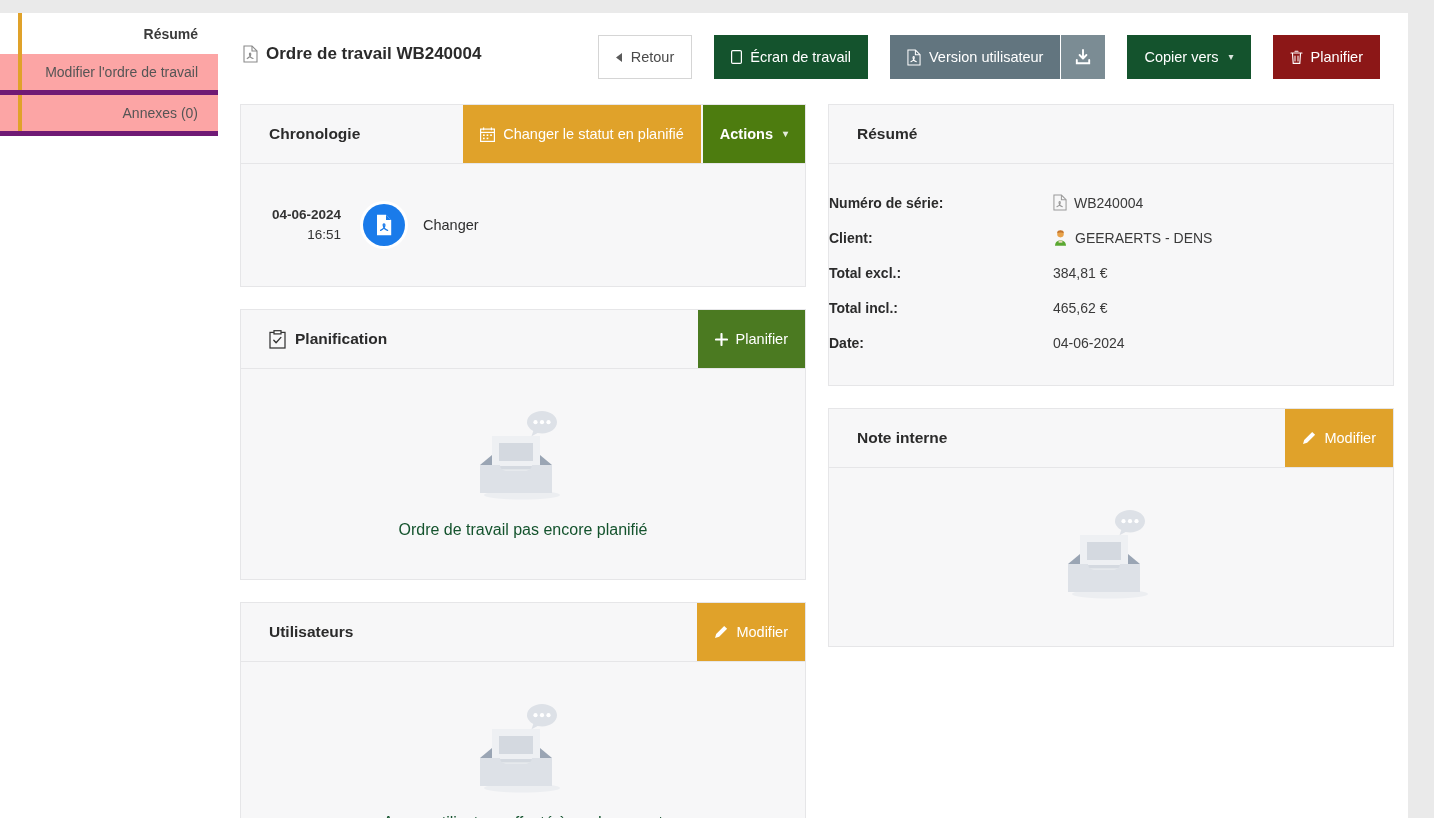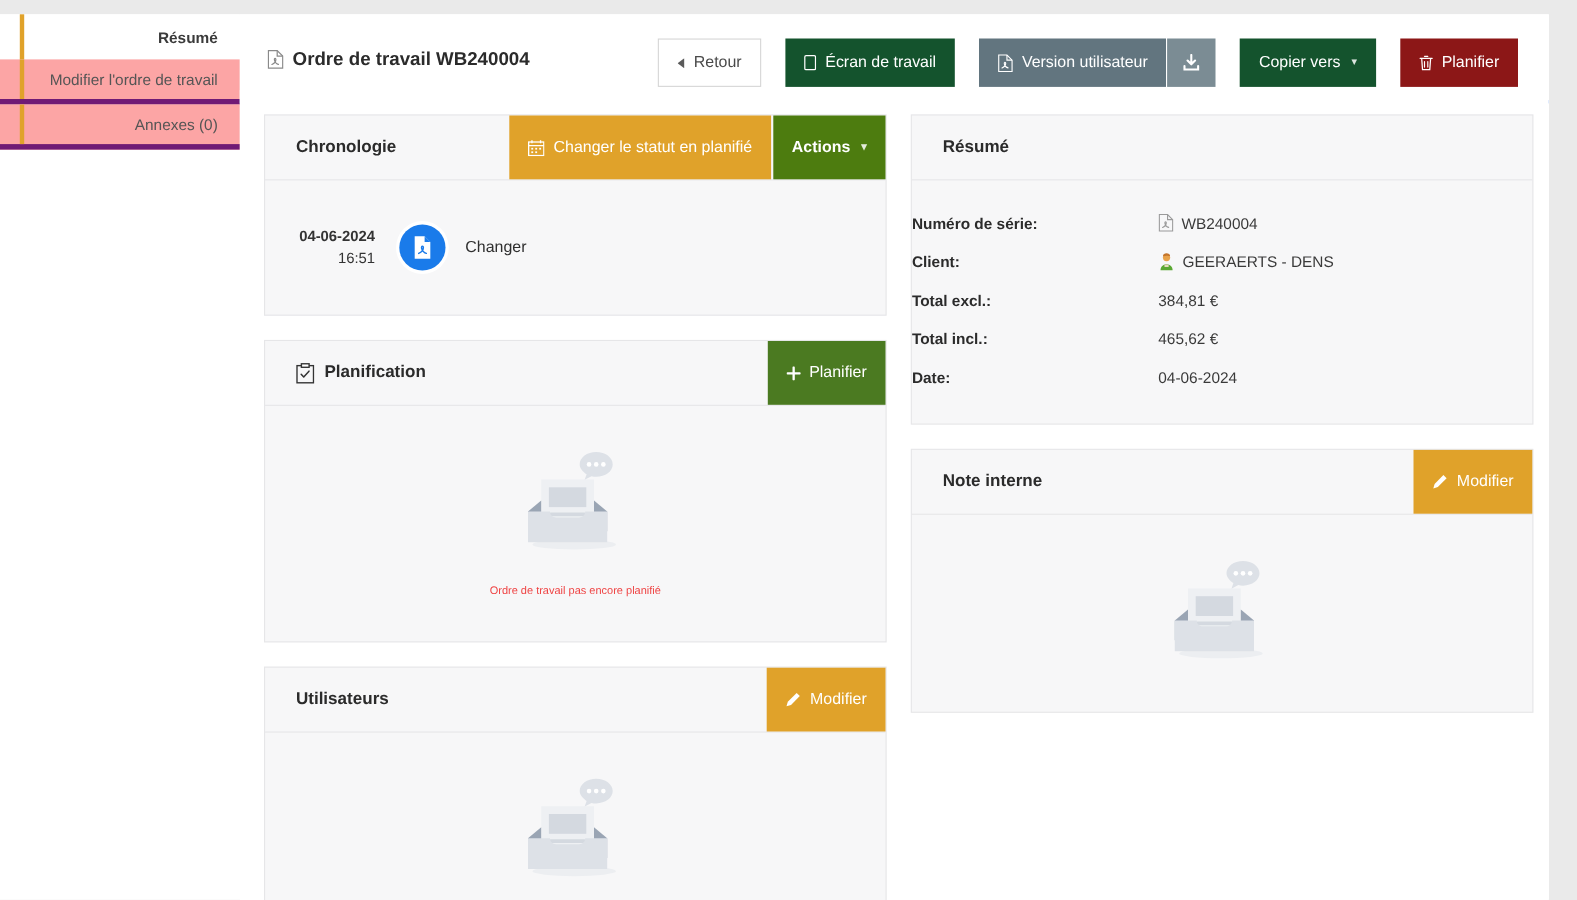--- a/index.html
+++ b/index.html
@@ -191,23 +191,23 @@
     flex: none;
   }
   .tl-label { font-size: 14.5px; color: #2f2f2f; }
 
   
   .empty {
     padding: 34px 0 40px;
     text-align: center;
   }
   .empty-txt {
-    margin-top: 24px;
-    font-size: 10px;
-    color: #ef4444;
+    margin-top: 14px;
+    font-size: 16px;
+    color: #14532d;
   }
 
   
   .sum-body { padding: 30px 0 34px 0; }
   .sum-row {
     display: flex;
     align-items: center;
     margin-bottom: 19px;
     font-size: 14px;
   }

